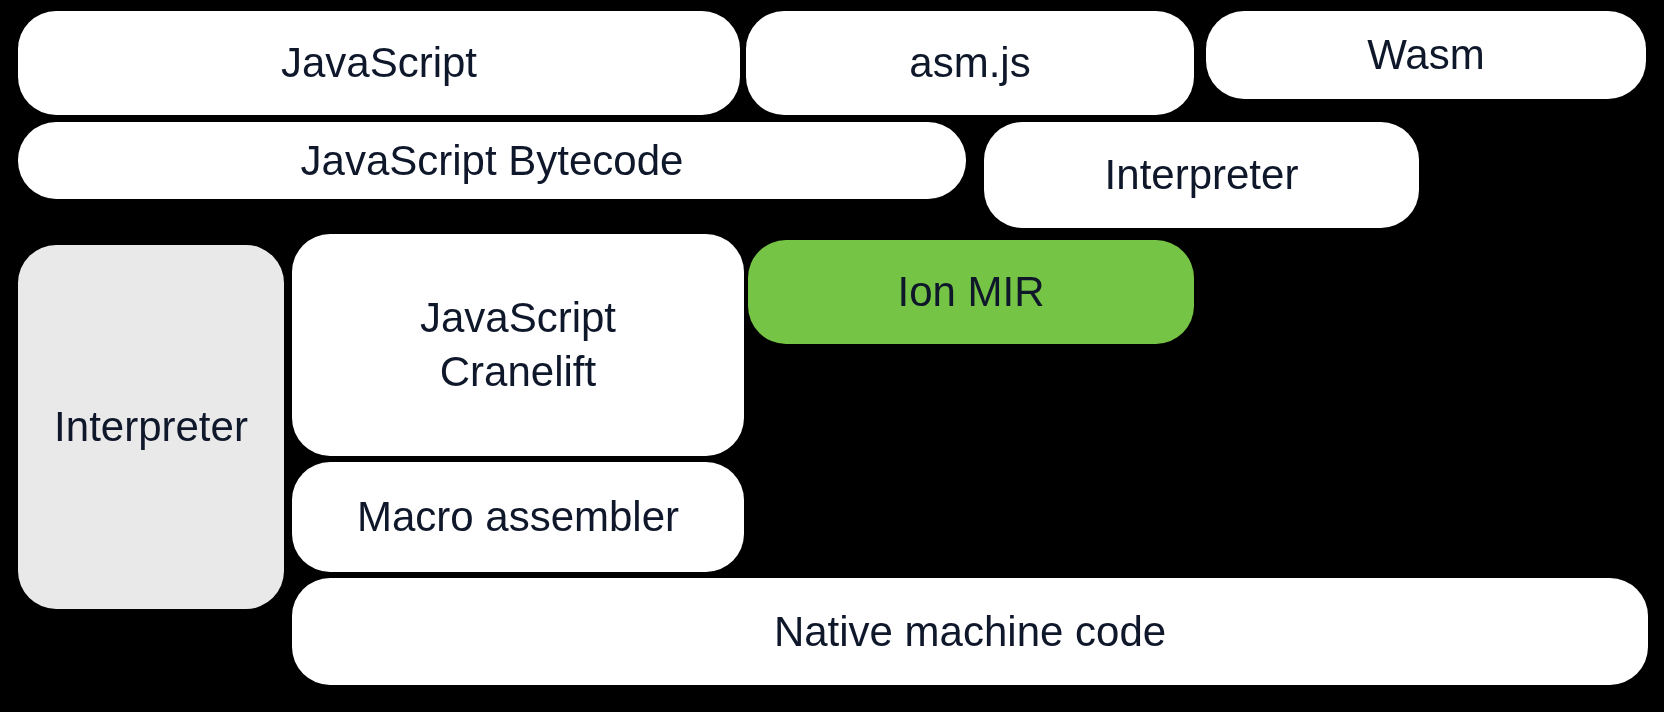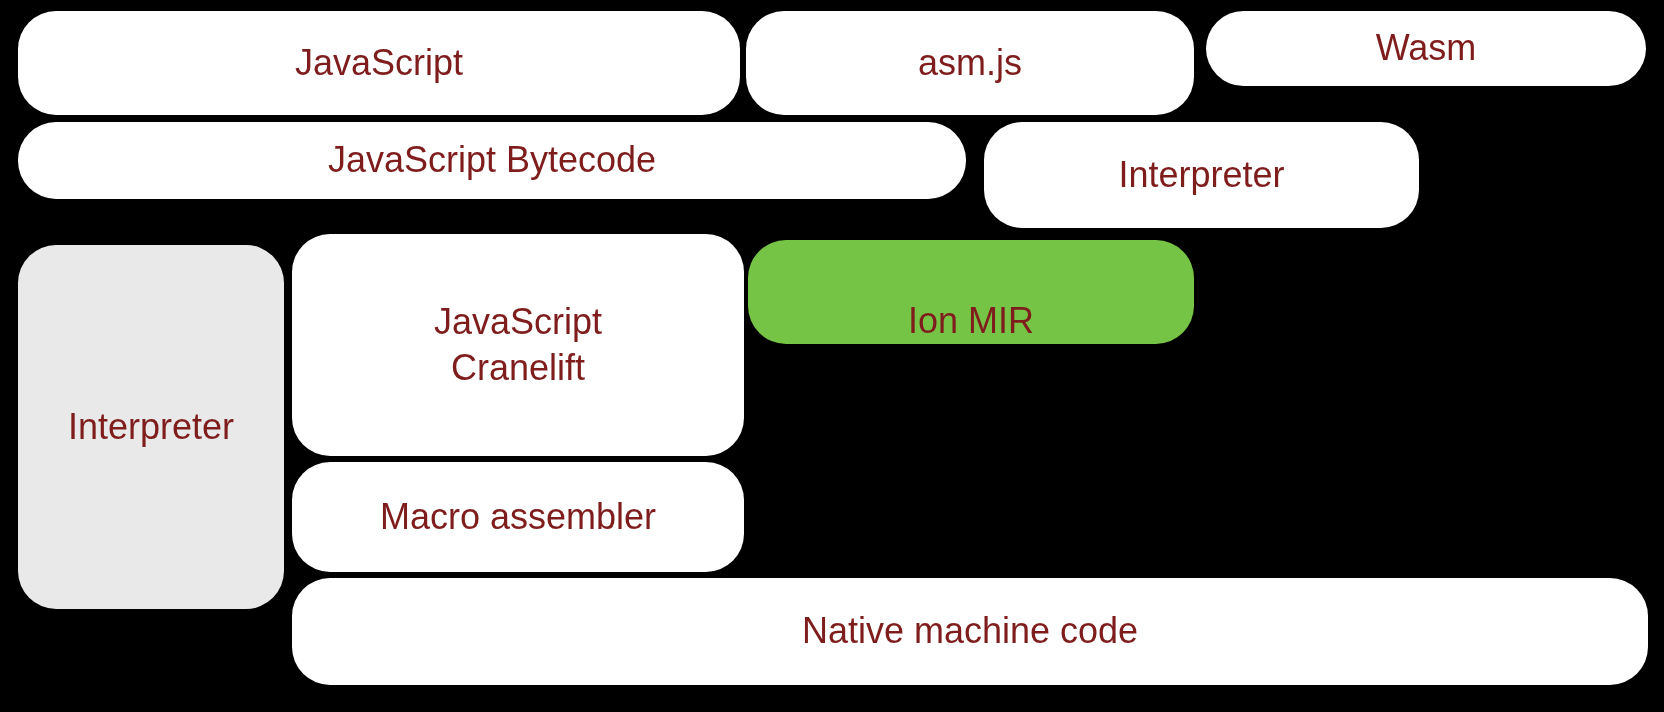--- a/index.html
+++ b/index.html
@@ -13,28 +13,28 @@
     height: 712px;
     overflow: hidden;
   }
   .box {
     position: absolute;
     border-radius: 38px;
     display: flex;
     align-items: center;
     justify-content: center;
     text-align: center;
-    font-size: 36px;
+    font-size: 42px;
     line-height: 1.28;
-    color: #7f1d1d;
+    color: #0f172a;
   }
   
   .pos-javascript        { left: 18px;   top: 11px;  width: 722px;  height: 104px; }
   .pos-asmjs             { left: 746px;  top: 11px;  width: 448px;  height: 104px; }
-  .pos-wasm              { left: 1206px; top: 11px;  width: 440px;  height: 75px; }
+  .pos-wasm              { left: 1206px; top: 11px;  width: 440px;  height: 88px; }
   .pos-js-bytecode       { left: 18px;   top: 122px; width: 948px;  height: 77px; }
   .pos-baldrmonkey       { left: 984px;  top: 122px; width: 435px;  height: 106px; }
   .pos-interpreter       { left: 18px;   top: 245px; width: 266px;  height: 364px; }
   .pos-js-baseline       { left: 292px;  top: 234px; width: 452px;  height: 222px; }
   .pos-ion-mir           { left: 748px;  top: 240px; width: 446px;  height: 104px; }
   .pos-cranelift         { left: 748px;  top: 351px; width: 900px;  height: 218px; }
   .pos-macro-assembler   { left: 292px;  top: 462px; width: 452px;  height: 110px; }
   .pos-native-machine    { left: 292px;  top: 578px; width: 1356px; height: 107px; }
   .label { display: block; }
 </style>
@@ -67,21 +67,21 @@
     <span class="label">Interpreter</span>
   </div>
 
   <div class="box pos-js-baseline" style="background: rgb(255, 255, 255);">
     <span>
       <span class="label">JavaScript</span>
       <span class="label">Cranelift</span>
     </span>
   </div>
 
-  <div class="box pos-ion-mir" style="background: rgb(118, 196, 69); align-items: flex-end;">
+  <div class="box pos-ion-mir" style="background: rgb(118, 196, 69);">
     <span class="label">Ion MIR</span>
   </div>
 
 
   <div class="box pos-macro-assembler" style="background: rgb(255, 255, 255);">
     <span class="label">Macro assembler</span>
   </div>
 
   <div class="box pos-native-machine" style="background: rgb(255, 255, 255);">
     <span class="label">Native machine code</span>

